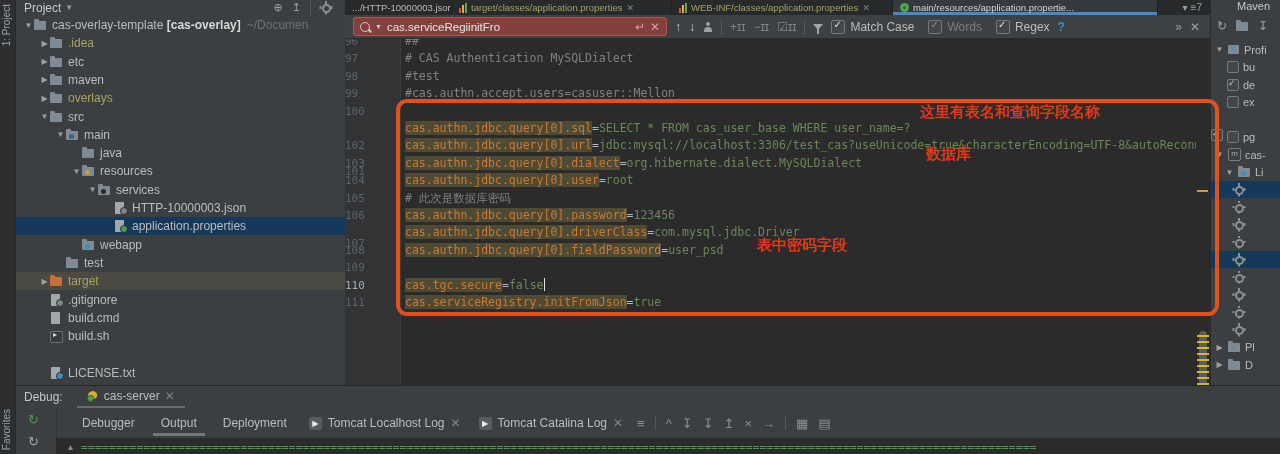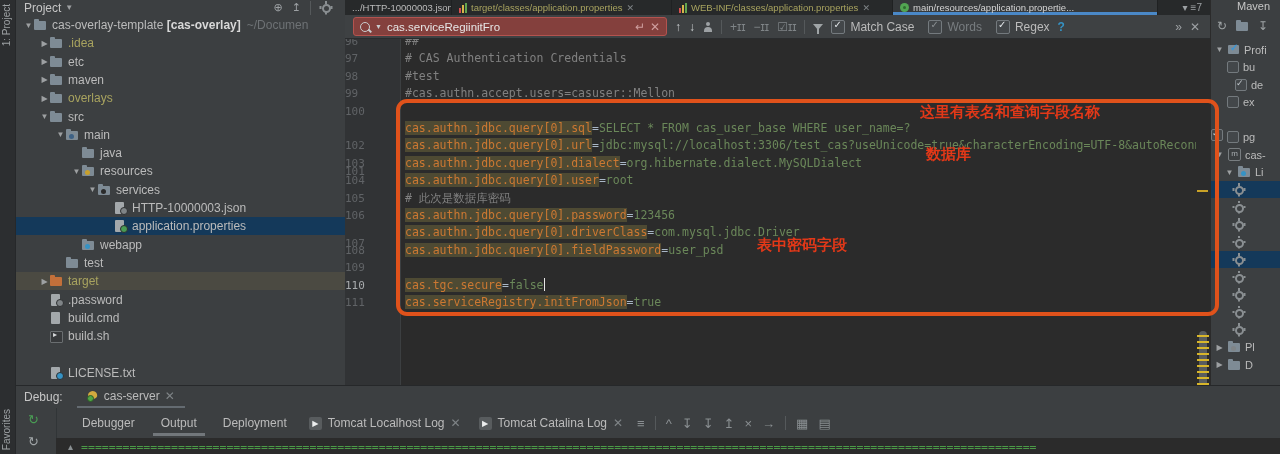--- a/index.html
+++ b/index.html
@@ -221,21 +221,21 @@
         <div class="trow hov olive" style="top: 272.2px; padding-left: 23px;">
           <span class="chev">▶</span>
           <span class="ic f org"></span>
           <span class="lbl">target</span>
         </div>
         <div class="trow" style="top: 290.5px; padding-left: 23px;">
           <span class="chev"></span>
           <span class="ic p">
             <span class="dot" style="background: rgb(127, 132, 135);"></span>
           </span>
-          <span class="lbl">.password</span>
+          <span class="lbl">.gitignore</span>
         </div>
         <div class="trow" style="top: 308.8px; padding-left: 23px;">
           <span class="chev"></span>
           <span class="ic p"></span>
           <span class="lbl">build.cmd</span>
         </div>
         <div class="trow" style="top: 327.1px; padding-left: 23px;">
           <span class="chev"></span>
           <span class="ic shx">
             <span class="tri">▸</span>
@@ -345,21 +345,21 @@
           <div class="lnum" style="top: 150.6px;">105</div>
           <div class="lnum" style="top: 168px;">106</div>
           <div class="lnum" style="top: 196px;">107</div>
           <div class="lnum" style="top: 202.8px;">108</div>
           <div class="lnum" style="top: 220.2px;">109</div>
           <div class="lnum cur" style="top: 237.6px;">110</div>
           <div class="lnum" style="top: 255px;">111</div>
         </div>
       <div id="code">
           <div class="cline" style="top: -6px;"><span class="sg-c">##</span></div>
-          <div class="cline" style="top: 11.4px;"><span class="sg-c"># CAS Authentication Credentials</span></div>
+          <div class="cline" style="top: 11.4px;"><span class="sg-c"># CAS Authentication MySQLDialect</span></div>
           <div class="cline" style="top: 28.8px;"><span class="sg-c">#test</span></div>
           <div class="cline" style="top: 46.2px;"><span class="sg-c">#cas.authn.accept.users=</span><span class="sg-w">casuser</span><span class="sg-c">::Mellon</span></div>
           <div class="cline" style="top: 63.6px;"></div>
           <div class="cline" style="top: 81px;"><span class="sg-k">cas.authn.jdbc.query[0].sql</span><span class="sg-e">=</span><span class="sg-v">SELECT * FROM cas_user_base WHERE user_name=?</span></div>
           <div class="cline" style="top: 98.4px;"><span class="sg-k">cas.authn.jdbc.query[0].url</span><span class="sg-e">=</span><span class="sg-v">jdbc:mysql://localhost:3306/test_cas?useUnicode=true&amp;characterEncoding=UTF-8&amp;autoReconnect=</span></div>
           <div class="cline" style="top: 115.8px;"><span class="sg-k">cas.authn.jdbc.query[0].dialect</span><span class="sg-e">=</span><span class="sg-v">org.hibernate.dialect.MySQLDialect</span></div>
           <div class="cline" style="top: 133.2px;"><span class="sg-k">cas.authn.jdbc.query[0].user</span><span class="sg-e">=</span><span class="sg-v">root</span></div>
           <div class="cline" style="top: 150.6px;"><span class="sg-c"># 此次是数据库密码</span></div>
           <div class="cline" style="top: 168px;"><span class="sg-k">cas.authn.jdbc.query[0].password</span><span class="sg-e">=</span><span class="sg-v">123456</span></div>
           <div class="cline" style="top: 185.4px;"><span class="sg-k">cas.authn.jdbc.query[0].driverClass</span><span class="sg-e">=</span><span class="sg-v">com.mysql.jdbc.Driver</span></div>
@@ -386,21 +386,21 @@
     <div id="mvrows">
         <div class="mrow" style="top: 2px; padding-left: 4px;">
           <span class="chev">▼</span>
           <span class="flagic"></span>
           <span>Profi</span>
         </div>
         <div class="mrow" style="top: 19.5px; padding-left: 16px;">
           <span class="cb"></span>
           <span>bu</span>
         </div>
-        <div class="mrow" style="top: 37px; padding-left: 16px; margin-left: 8px;">
+        <div class="mrow" style="top: 37px; padding-left: 16px;">
           <span class="cb on"></span>
           <span>de</span>
         </div>
         <div class="mrow" style="top: 54.5px; padding-left: 16px;">
           <span class="cb"></span>
           <span>ex</span>
         </div>
         <div class="mrow" style="top: 72px;  margin-top: 15px;">
           <span class="cb on"></span>
           <span>ne</span>

